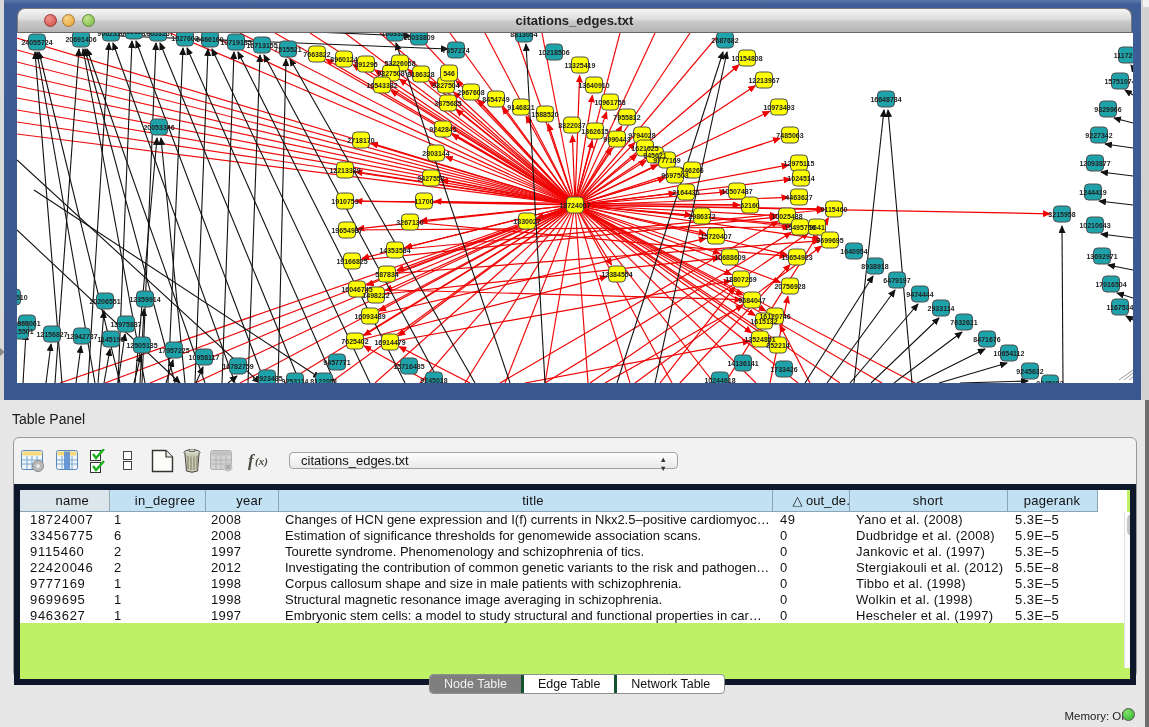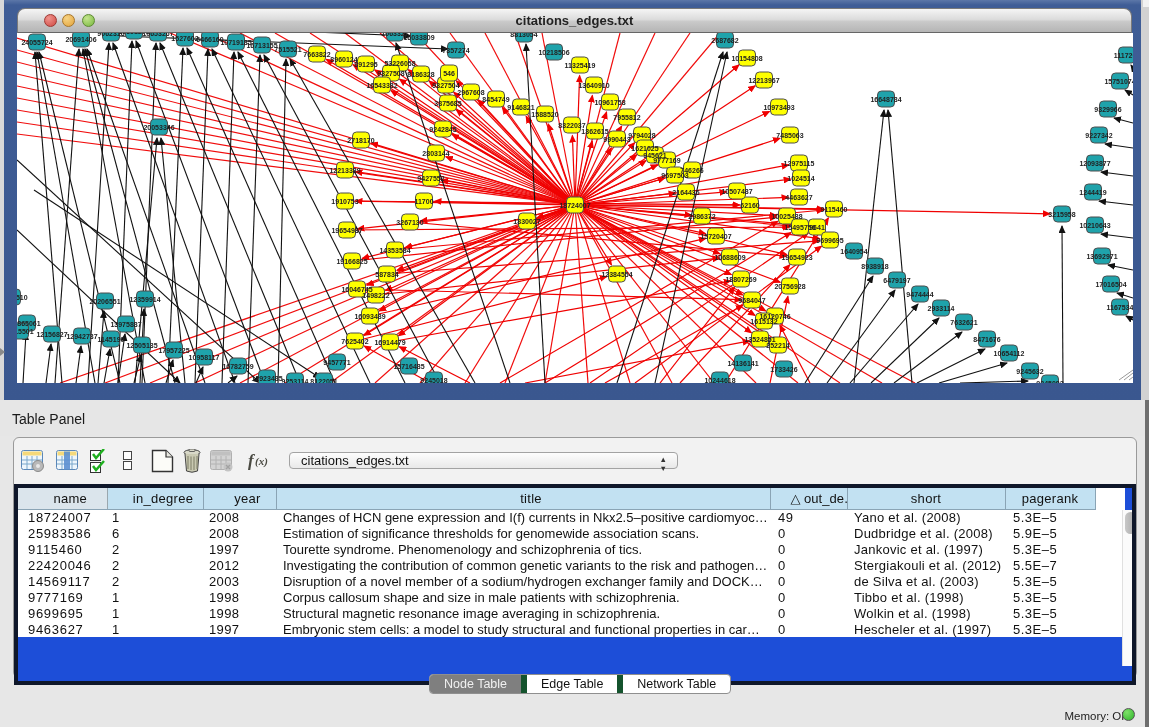--- a/index.html
+++ b/index.html
@@ -19,25 +19,25 @@
 table.tbl{border-collapse:collapse;table-layout:fixed;font-size:13px;color:#111;background:#fff;width:1107px}
 table.tbl th{height:21px;font-weight:normal;font-size:13px;letter-spacing:0.3px;padding-left:16px;border-right:1px solid #8aa4b5;border-bottom:1px solid #8aa4b5;background:#c2e1f2;overflow:hidden;white-space:nowrap}
 table.tbl th.g{background:#dbe5ec;border-right:1px solid #9aa7ae}
 table.tbl th:nth-child(5){padding-left:20px;letter-spacing:0}
 table.tbl th:nth-child(6),table.tbl th:nth-child(7){padding-left:0}
 table.tbl td{height:16px;padding:0;overflow:hidden;white-space:nowrap}
 table.tbl td:nth-child(1){padding-left:10px;letter-spacing:0.7px}table.tbl td:nth-child(2){padding-left:5px;letter-spacing:0.5px}
 table.tbl td:nth-child(3){padding-left:6px;letter-spacing:0.35px}table.tbl td:nth-child(4){padding-left:7px}
 table.tbl td:nth-child(5){padding-left:8px;letter-spacing:0.5px}table.tbl td:nth-child(6){padding-left:7px;letter-spacing:0.25px}
 table.tbl td:nth-child(7){padding-left:8px;letter-spacing:0.5px}
-#tblwrap{position:absolute;left:14px;top:484px;width:1122px;height:201px;background:#1d4ed8;border:4px solid #0f172a;overflow:hidden}
+#tblwrap{position:absolute;left:14px;top:484px;width:1122px;height:201px;background:#bef264;border:6px solid #0f172a;overflow:hidden}
 #vscroll{position:absolute;left:1104px;top:22px;width:16px;height:156px;background:#fbfbfb;border-left:1px solid #e0e0e0}
 #vthumb{position:absolute;left:2px;top:2px;width:11px;height:22px;background:linear-gradient(90deg,#c8c8c8,#a8a8a8);border-radius:6px}
 #tabs{position:absolute;left:429px;top:674px;height:20px;display:flex;font-size:12.5px;border:1px solid #8f8f8f;border-radius:4px;overflow:hidden;background:#fff}
-#tabs div{padding:0 14px;line-height:19px;color:#111;border-right:6px solid #14532d}
+#tabs div{padding:0 14px;line-height:19px;color:#111;border-right:3px solid #14532d}
 #tabs div.sel{background:#7f7f7f;color:#f0f0f0}
 #tabs div:last-child{border-right:none}
 #mem{position:absolute;right:20px;top:710px;font-size:11.5px;color:#222}
 #memdot{position:absolute;right:14px;top:708px;width:13px;height:13px;border-radius:50%;background:radial-gradient(circle at 35% 30%,#7fe06a,#2eb52a);border:1px solid #555}
 #rstrip{position:absolute;left:1145px;top:400px;width:4px;height:327px;background:#6e6e6e}
 .icon{position:absolute;top:449px}
 </style></head><body>
 <div id="gsec">
  <div id="gblue"></div>
  <div id="grayR"></div>
@@ -632,21 +632,21 @@
           <td>18724007</td>
           <td>1</td>
           <td>2008</td>
           <td>Changes of HCN gene expression and I(f) currents in Nkx2.5–positive cardiomyoc…</td>
           <td>49</td>
           <td>Yano et al. (2008)</td>
           <td>5.3E–5</td>
           <td></td>
         </tr>
         <tr>
-          <td>25983586</td>
+          <td>33456775</td>
           <td>6</td>
           <td>2008</td>
           <td>Estimation of significance thresholds for genomewide association scans.</td>
           <td>0</td>
           <td>Dudbridge et al. (2008)</td>
           <td>5.9E–5</td>
           <td></td>
         </tr>
         <tr>
           <td>9115460</td>
@@ -658,31 +658,21 @@
           <td>5.3E–5</td>
           <td></td>
         </tr>
         <tr>
           <td>22420046</td>
           <td>2</td>
           <td>2012</td>
           <td>Investigating the contribution of common genetic variants to the risk and pathogen…</td>
           <td>0</td>
           <td>Stergiakouli et al. (2012)</td>
-          <td>5.5E–7</td>
-          <td></td>
-        </tr>
-        <tr>
-          <td>14569117</td>
-          <td>2</td>
-          <td>2003</td>
-          <td>Disruption of a novel member of a sodium/hydrogen exchanger family and DOCK…</td>
-          <td>0</td>
-          <td>de Silva et al. (2003)</td>
-          <td>5.3E–5</td>
+          <td>5.5E–8</td>
           <td></td>
         </tr>
         <tr>
           <td>9777169</td>
           <td>1</td>
           <td>1998</td>
           <td>Corpus callosum shape and size in male patients with schizophrenia.</td>
           <td>0</td>
           <td>Tibbo et al. (1998)</td>
           <td>5.3E–5</td>

